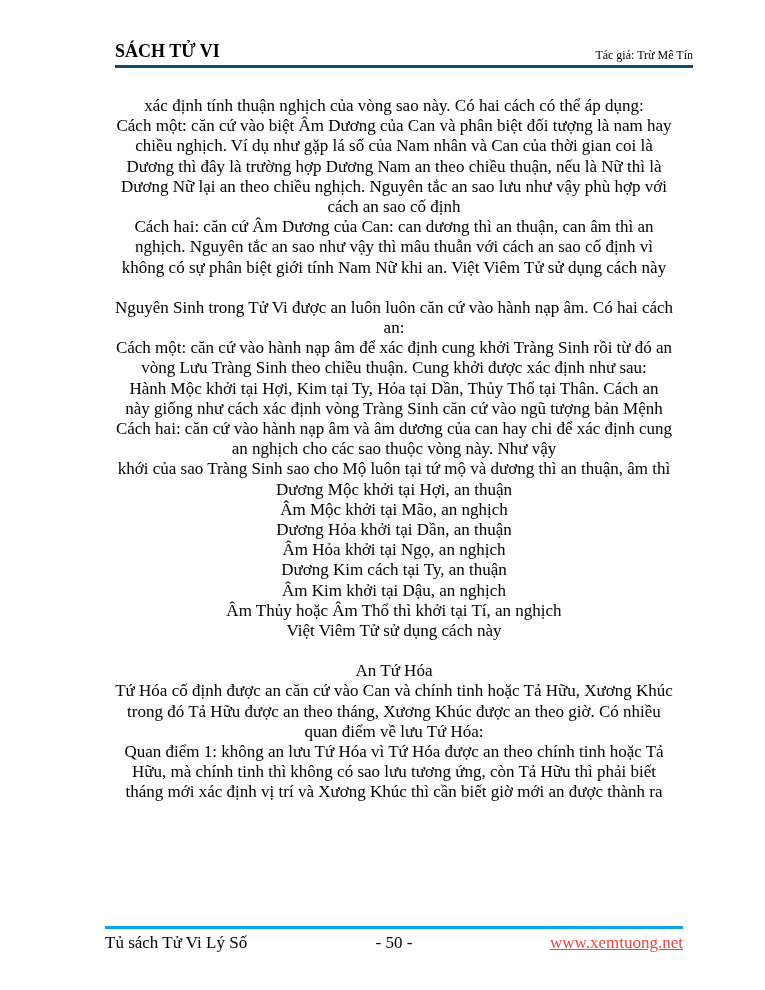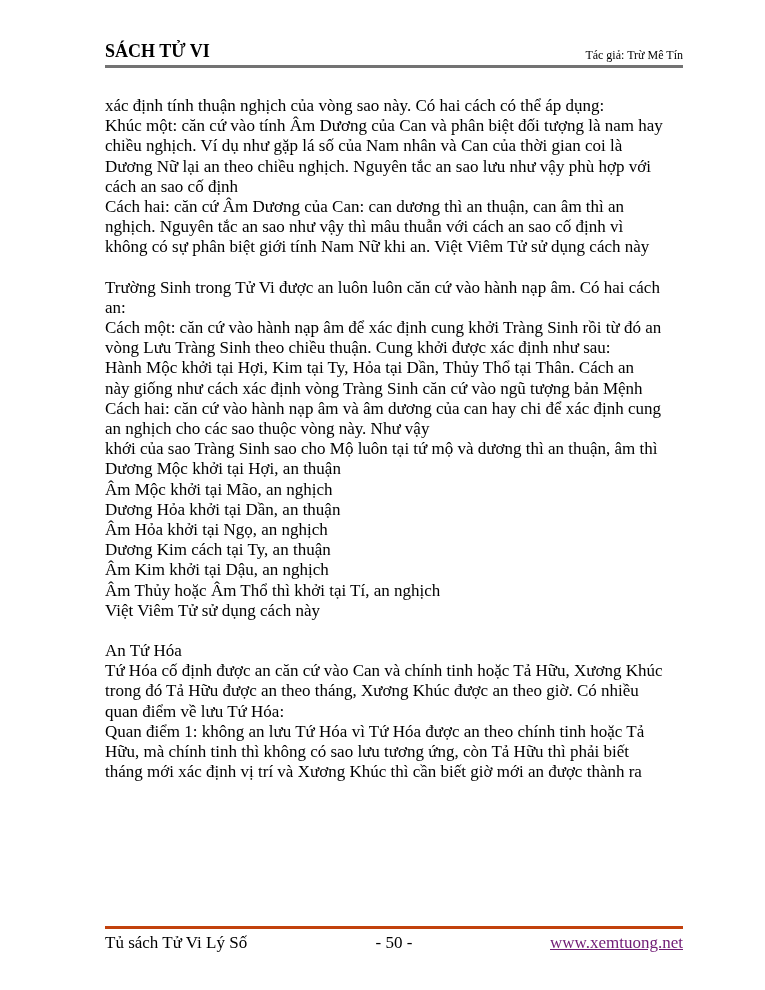--- a/index.html
+++ b/index.html
@@ -12,27 +12,27 @@
     width: 765px;
     height: 990px;
     background: #ffffff;
     font-family: "Liberation Serif", "DejaVu Serif", serif;
     color: #000000;
     overflow: hidden;
   }
   
   .header {
     position: absolute;
-    left: 105px;
+    left: 115px;
     width: 578px;
     top: 42px;
     display: flex;
     justify-content: space-between;
     align-items: flex-end;
-    border-bottom: 3px solid #737373;
+    border-bottom: 3px solid #0c4a6e;
     padding-bottom: 3px;
   }
   .header .book-title {
     font-weight: bold;
     font-size: 18px;
     line-height: 1.1;
     white-space: nowrap;
   }
   .header .author {
     font-size: 12px;
@@ -44,65 +44,67 @@
     position: absolute;
     left: 105px;
     top: 96px;
     width: 578px;
     font-size: 17px;
   }
   .body-text .line {
     height: 20.2px;
     line-height: 20.2px;
     white-space: nowrap;
+    text-align: center;
   }
   
   .footer {
     position: absolute;
     left: 105px;
     width: 578px;
     top: 926px;
-    border-top: 3px solid #c2410c;
+    border-top: 3px solid #0ea5e9;
     padding-top: 4px;
     display: grid;
     grid-template-columns: 1fr auto 1fr;
     align-items: baseline;
     font-size: 17px;
   }
   .footer .series { justify-self: start; white-space: nowrap; }
   .footer .page-number { justify-self: center; white-space: nowrap; }
   .footer .website { justify-self: end; white-space: nowrap; }
   .footer a.website {
-    color: #701a75;
+    color: #ef4444;
     text-decoration: underline;
     cursor: pointer;
   }
 </style>
 </head>
 <body>
 
 <div class="page">
 
   <div class="header">
     <span class="book-title">SÁCH TỬ VI</span>
     <span class="author">Tác giả: Trừ Mê Tín</span>
   </div>
 
   <div class="body-text">
 
   <div class="line">xác định tính thuận nghịch của vòng sao này. Có hai cách có thể áp dụng:</div>
-      <div class="line">Khúc một: căn cứ vào tính Âm Dương của Can và phân biệt đối tượng là nam hay</div>
+      <div class="line">Cách một: căn cứ vào biệt Âm Dương của Can và phân biệt đối tượng là nam hay</div>
       <div class="line">chiều nghịch. Ví dụ như gặp lá số của Nam nhân và Can của thời gian coi là</div>
+      <div class="line">Dương thì đây là trường hợp Dương Nam an theo chiều thuận, nếu là Nữ thì là</div>
       <div class="line">Dương Nữ lại an theo chiều nghịch. Nguyên tắc an sao lưu như vậy phù hợp với</div>
       <div class="line">cách an sao cố định</div>
       <div class="line">Cách hai: căn cứ Âm Dương của Can: can dương thì an thuận, can âm thì an</div>
       <div class="line">nghịch. Nguyên tắc an sao như vậy thì mâu thuẫn với cách an sao cố định vì</div>
       <div class="line">không có sự phân biệt giới tính Nam Nữ khi an. Việt Viêm Tử sử dụng cách này</div>
       <div class="line">&nbsp;</div>
-      <div class="line">Trường Sinh trong Tử Vi được an luôn luôn căn cứ vào hành nạp âm. Có hai cách</div>
+      <div class="line">Nguyên Sinh trong Tử Vi được an luôn luôn căn cứ vào hành nạp âm. Có hai cách</div>
       <div class="line">an:</div>
       <div class="line">Cách một: căn cứ vào hành nạp âm để xác định cung khởi Tràng Sinh rồi từ đó an</div>
       <div class="line">vòng Lưu Tràng Sinh theo chiều thuận. Cung khởi được xác định như sau:</div>
       <div class="line">Hành Mộc khởi tại Hợi, Kim tại Ty, Hỏa tại Dần, Thủy Thổ tại Thân. Cách an</div>
       <div class="line">này giống như cách xác định vòng Tràng Sinh căn cứ vào ngũ tượng bản Mệnh</div>
       <div class="line">Cách hai: căn cứ vào hành nạp âm và âm dương của can hay chi để xác định cung</div>
       <div class="line">an nghịch cho các sao thuộc vòng này. Như vậy</div>
       <div class="line">khới của sao Tràng Sinh sao cho Mộ luôn tại tứ mộ và dương thì an thuận, âm thì</div>
       <div class="line">Dương Mộc khởi tại Hợi, an thuận</div>
       <div class="line">Âm Mộc khởi tại Mão, an nghịch</div>

